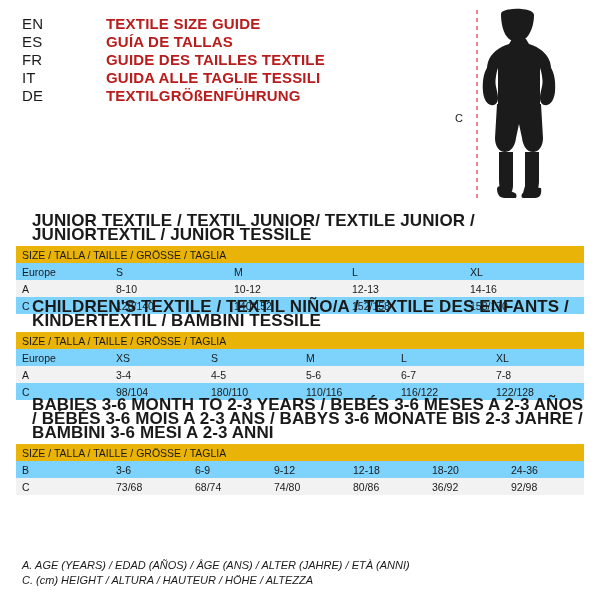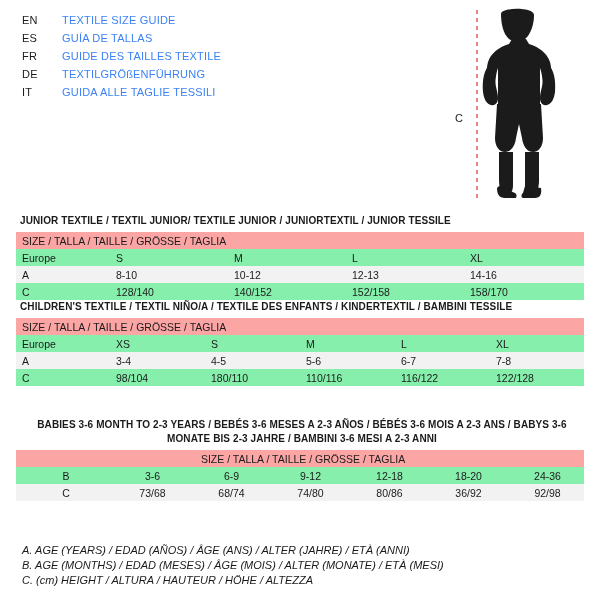--- a/index.html
+++ b/index.html
@@ -24,34 +24,35 @@
 
   
   .header {
     position: absolute;
     left: 22px;
     top: 14px;
     width: 430px;
   }
   .lang-row {
     display: flex;
-    align-items: flex-start;
+    align-items: center;
     height: 18px;
-    font-size: 11px;
+    font-size: 15px;
     letter-spacing: 0.2px;
+    gap: 44px;
   }
   .lang-code {
     width: 40px;
     flex: 0 0 40px;
     font-weight: 400;
     color: #1a1a1a;
   }
   .lang-text {
-    font-weight: 400;
-    color: #3b82f6;
+    font-weight: 700;
+    color: #b91c1c;
   }
 
   
   .figure-area {
     position: absolute;
     left: 455px;
     top: 8px;
     width: 132px;
     height: 192px;
   }
@@ -66,47 +67,47 @@
     color: #1a1a1a;
   }
 
   
   .section {
     position: absolute;
     left: 16px;
     width: 568px;
   }
   .section-title {
-    font-size: 10px;
+    font-size: 17px;
     font-weight: bold;
     color: #1a1a1a;
-    margin: 0 0 4px 4px;
+    margin: 0 0 4px 16px;
     letter-spacing: 0.1px;
     line-height: 14px;
   }
   table.size-table {
     border-collapse: collapse;
     width: 568px;
     table-layout: fixed;
   }
   table.size-table td {
     font-size: 10.5px;
     height: 17px;
     padding: 0 0 0 6px;
     color: #1a1a1a;
     vertical-align: middle;
   }
   tr.head-row td {
-    background: #fca5a5;
+    background: #eab308;
     font-size: 10.5px;
     font-weight: 400;
     height: 17px;
   }
   tr.data-row td {
-    background: #86efac;
+    background: #7dd3fc;
   }
   tr.alt-row td {
     background: #f2f2f2;
   }
 
   
   .footer {
     position: absolute;
     left: 22px;
     bottom: 12px;
@@ -131,26 +132,26 @@
     </div>
     <div class="lang-row">
       <span class="lang-code">ES</span>
       <span class="lang-text">GUÍA DE TALLAS</span>
     </div>
     <div class="lang-row">
       <span class="lang-code">FR</span>
       <span class="lang-text">GUIDE DES TAILLES TEXTILE</span>
     </div>
     <div class="lang-row">
+      <span class="lang-code">IT</span>
+      <span class="lang-text">GUIDA ALLE TAGLIE TESSILI</span>
+    </div>
+    <div class="lang-row">
       <span class="lang-code">DE</span>
       <span class="lang-text">TEXTILGRÖßENFÜHRUNG</span>
-    </div>
-    <div class="lang-row">
-      <span class="lang-code">IT</span>
-      <span class="lang-text">GUIDA ALLE TAGLIE TESSILI</span>
     </div>
   </div>
 
   <div class="figure-area">
     <span class="c-label">C</span>
     <svg width="132" height="192" viewBox="0 0 132 192">
 
       <line x1="22" y1="2" x2="22" y2="190" stroke="#d33" stroke-width="1.2" stroke-dasharray="4,4"></line>
       <g fill="#1b1b1b">
 
@@ -254,21 +255,21 @@
           <td>98/104</td>
           <td>180/110</td>
           <td>110/116</td>
           <td>116/122</td>
           <td>122/128</td>
         </tr>
       </tbody>
     </table>
   </div>
 
-  <div class="section" style="top:418px;text-align:center;">
+  <div class="section" style="top:398px;">
     <div class="section-title">BABIES 3-6 MONTH TO 2-3 YEARS / BEBÉS 3-6 MESES A 2-3 AÑOS / BÉBÉS 3-6 MOIS A 2-3 ANS / BABYS 3-6 MONATE BIS 2-3 JAHRE / BAMBINI 3-6 MESI A 2-3 ANNI</div>
     <table class="size-table">
       <colgroup>
         <col style="width:94px">
           <col style="width:79px">
           <col style="width:79px">
           <col style="width:79px">
           <col style="width:79px">
           <col style="width:79px">
           <col style="width:79px">
@@ -294,17 +295,16 @@
           <td>80/86</td>
           <td>36/92</td>
           <td>92/98</td>
         </tr>
       </tbody>
     </table>
   </div>
 
   <div class="footer">
     <div>A. AGE (YEARS) / EDAD (AÑOS) / ÂGE (ANS) / ALTER (JAHRE) / ETÀ (ANNI)</div>
-    <div>B. AGE (MONTHS) / EDAD (MESES) / ÂGE (MOIS) / ALTER (MONATE) / ETÀ (MESI)</div>
     <div>C. (cm) HEIGHT / ALTURA / HAUTEUR / HÖHE / ALTEZZA</div>
   </div>
 
 </div>
 
 </body></html>

